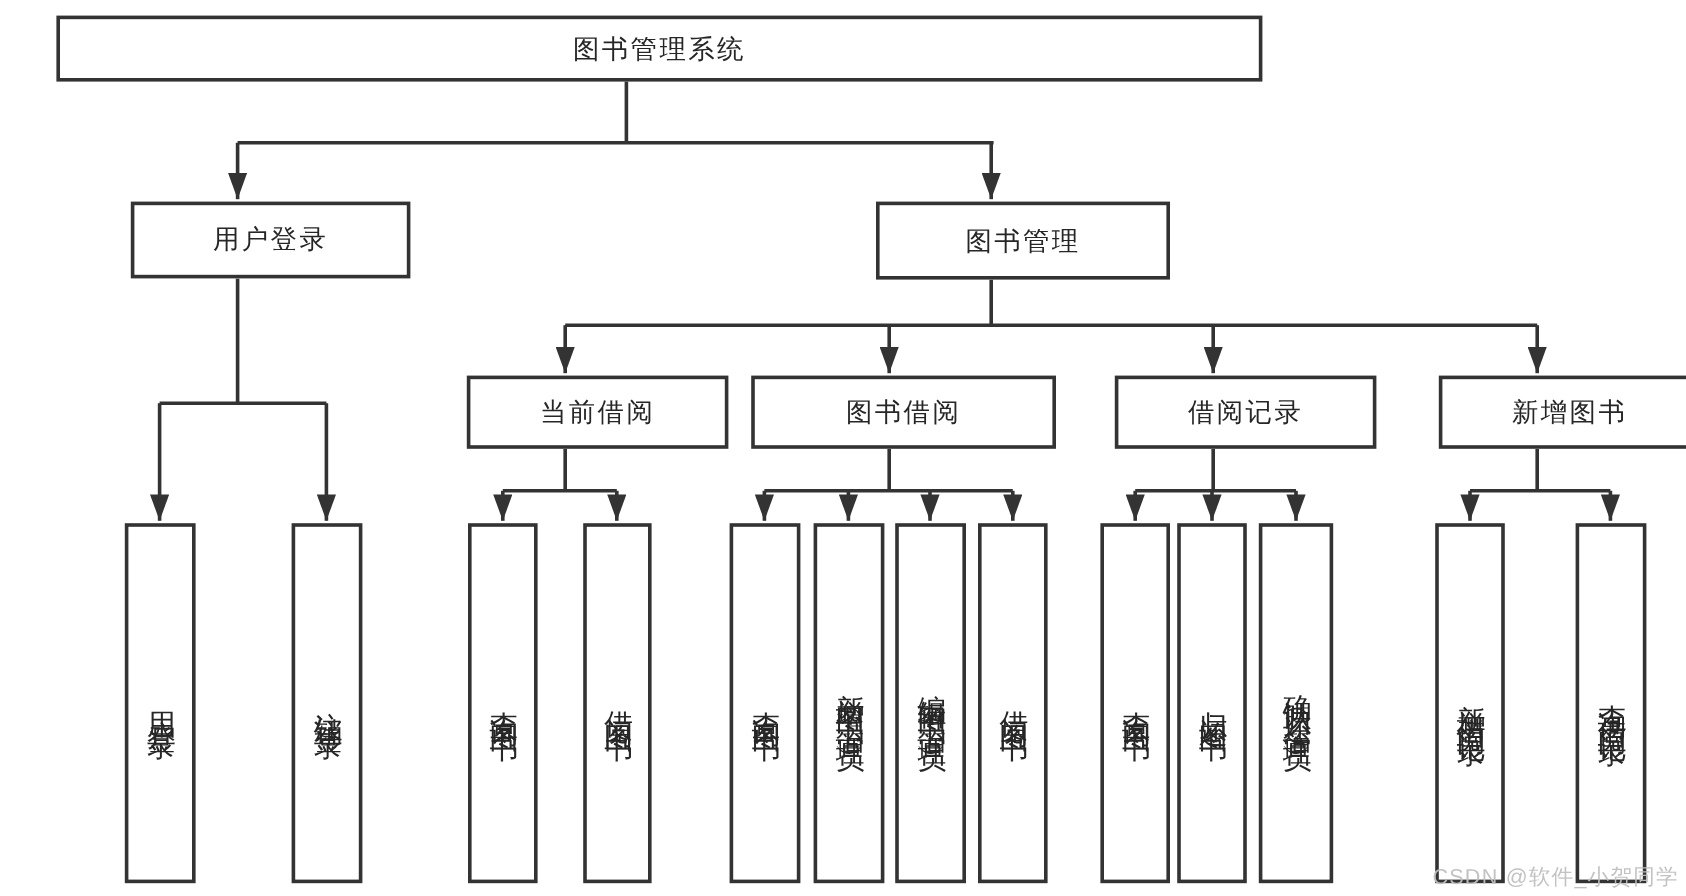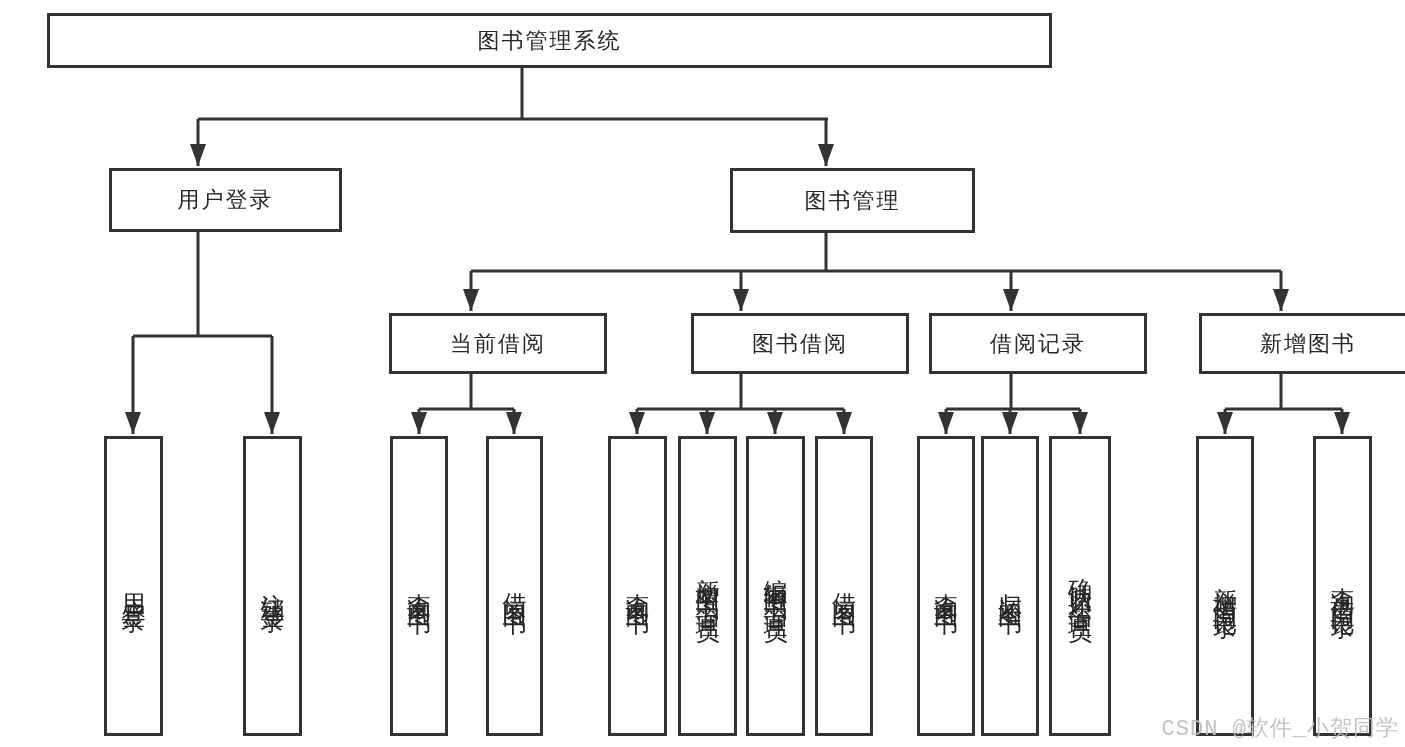--- a/index.html
+++ b/index.html
@@ -31,27 +31,26 @@
   .box.v{
     writing-mode:vertical-rl;
     text-orientation:mixed;
     font-size:24px;
     letter-spacing:6px;
   }
   .watermark{
     position:absolute;
     right:6px;
     bottom:4px;
-    font-size:22px;
+    font-size:18px;
     color:#bfbfbf;
     opacity:0.95;
     letter-spacing:1px;
     white-space:nowrap;
     z-index:5;
-    font-family:Liberation Mono, monospace;
   }
 </style>
 </head>
 <body>
 
 <div id="stage">
 
   <svg class="connectors" width="1405" height="747" viewBox="0 0 1405 747">
     <defs>
       <marker id="arrow" markerUnits="userSpaceOnUse" markerWidth="22" markerHeight="16" refX="22" refY="8" orient="auto">
@@ -94,21 +93,21 @@
       <line x1="1342" y1="409" x2="1342" y2="434" marker-end="url(#arrow)"></line>
     </g>
   </svg>
 
   <div class="box h" style="left:20px;top:13px;width:1005px;height:55px">图书管理系统</div>
 
   <div class="box h" style="left:82px;top:168px;width:233px;height:64px">用户登录</div>
   <div class="box h" style="left:703px;top:168px;width:245px;height:65px">图书管理</div>
 
   <div class="box h" style="left:362px;top:313px;width:218px;height:61px">当前借阅</div>
-  <div class="box h" style="left:664px;top:313px;width:218px;height:61px">图书借阅</div>
+  <div class="box h" style="left:599px;top:313px;width:254px;height:61px">图书借阅</div>
   <div class="box h" style="left:902px;top:313px;width:218px;height:61px">借阅记录</div>
   <div class="box h" style="left:1172px;top:313px;width:218px;height:61px">新增图书</div>
 
   <div class="box v" style="left:104px;top:436px;width:59px;height:300px">用户登录</div>
   <div class="box v" style="left:243px;top:436px;width:59px;height:300px">注销登录</div>
 
   <div class="box v" style="left:390px;top:436px;width:58px;height:300px">查询图书</div>
   <div class="box v" style="left:486px;top:436px;width:57px;height:300px">借阅图书</div>
 
   <div class="box v" style="left:608px;top:436px;width:59px;height:300px">查询图书</div>

